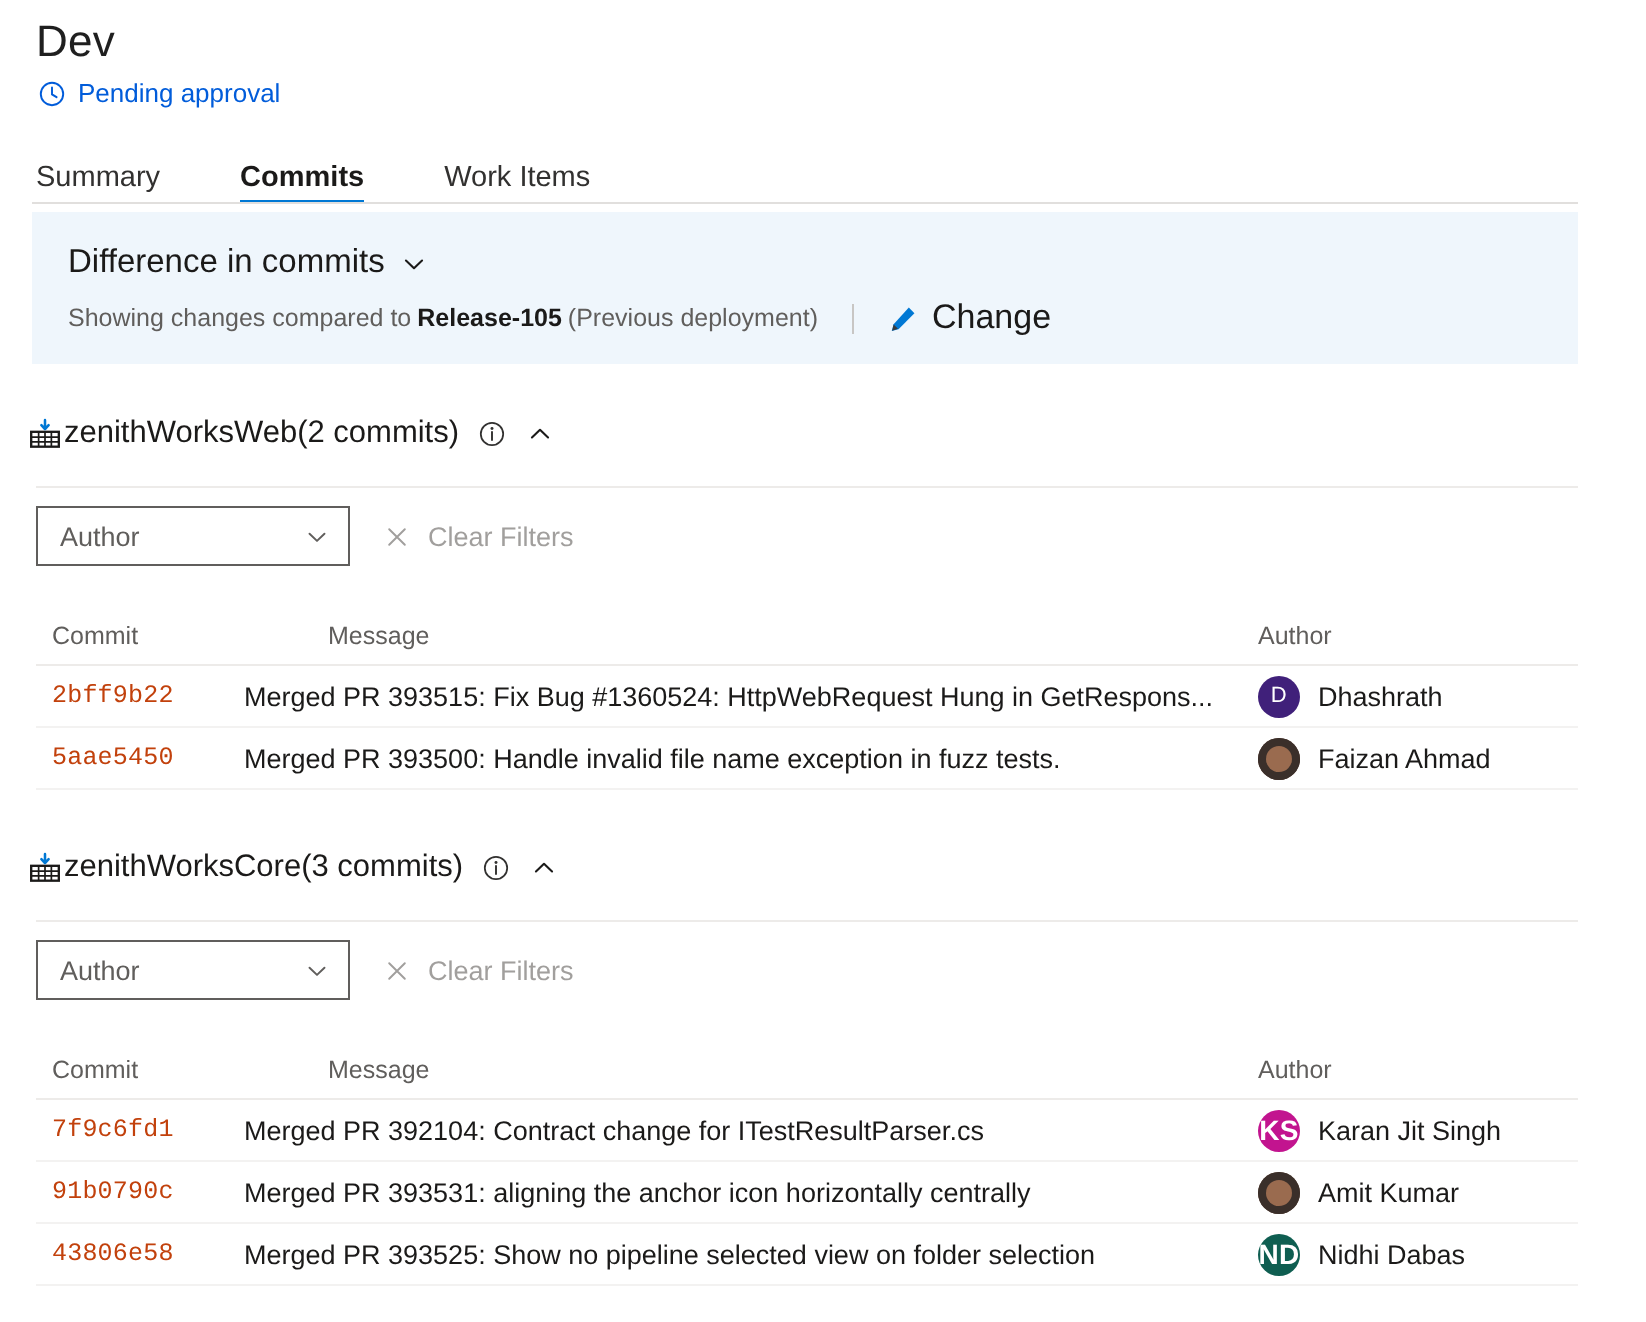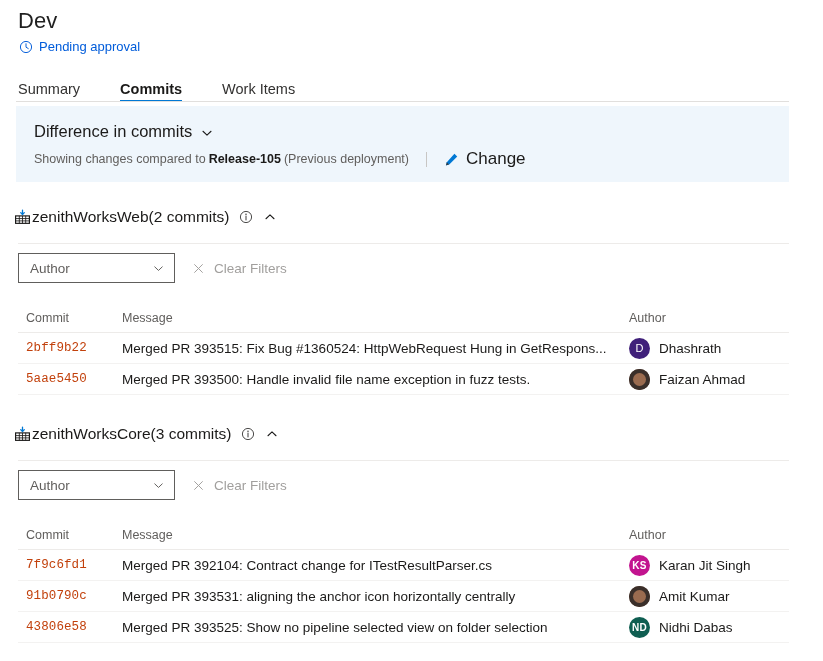--- a/index.html
+++ b/index.html
@@ -102,20 +102,21 @@
     color: #a19f9d; font-size: 13.5px; cursor: default;
   }
   .x-icon { width: 13px; height: 13px; display: block; }
 
   
   .tbl { position: absolute; left: 18px; width: 771px; }
   .thead {
     display: flex; align-items: center; height: 30px;
     font-size: 12.5px; color: #605e5c;
     border-bottom: 1px solid #edebe9;
+    gap: 42px;
   }
   .trow {
     display: flex; align-items: center; height: 31px;
     border-bottom: 1px solid #f3f2f1;
   }
   .c-commit { width: 102px; flex: none; }
   .c-msg { flex: 1 1 auto; padding-right: 12px; }
   .c-author { width: 160px; flex: none; display: flex; align-items: center; gap: 9px; }
   .thead .c-commit { padding-left: 8px; }
   .thead .c-msg { padding-left: 2px; }
@@ -123,21 +124,21 @@
     padding-left: 8px;
     font-family: Liberation Mono, monospace;
     font-size: 12.5px; color: #c2410c; letter-spacing: .1px;
   }
   .trow .c-msg { font-size: 13.5px; color: #1b1a19; padding-left: 2px;
     white-space: nowrap; overflow: hidden; text-overflow: ellipsis; }
   .trow .c-author { font-size: 13.5px; color: #1b1a19; }
   .avatar {
     width: 21px; height: 21px; border-radius: 50%; flex: none;
     display: flex; align-items: center; justify-content: center;
-    color: #fff; font-size: 10px; font-weight: 700; letter-spacing: .2px;
+    color: #fff; font-size: 14px; font-weight: 700; letter-spacing: .2px;
     overflow: hidden; position: relative;
   }
   .avatar.mono { font-size: 11px; font-weight: 400; }
   .avatar.photo::before {
     content:""; position:absolute; inset:0; background:#3a2f2a;
   }
   .avatar.photo::after {
     content:""; position:absolute; left:4px; top:4px; width:13px; height:13px;
     border-radius:50%; background:#9a6b4f;
   }

